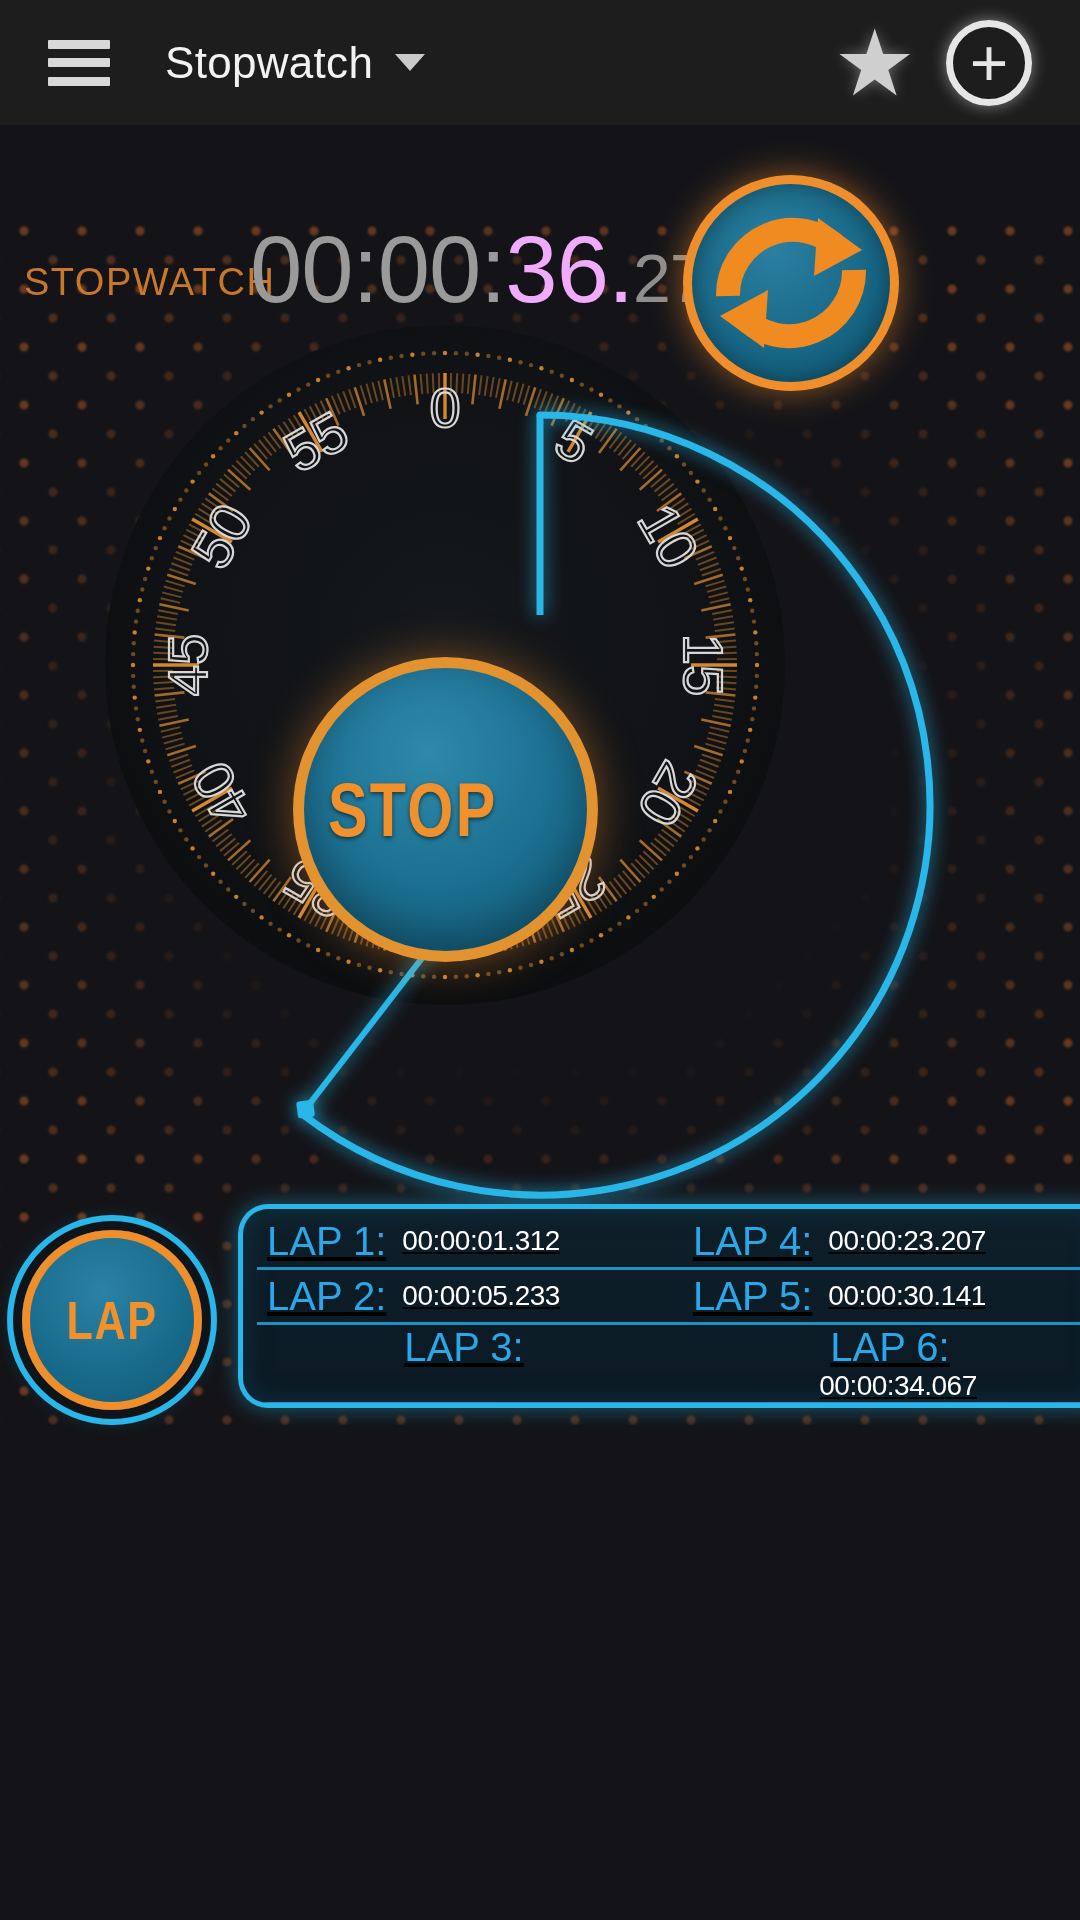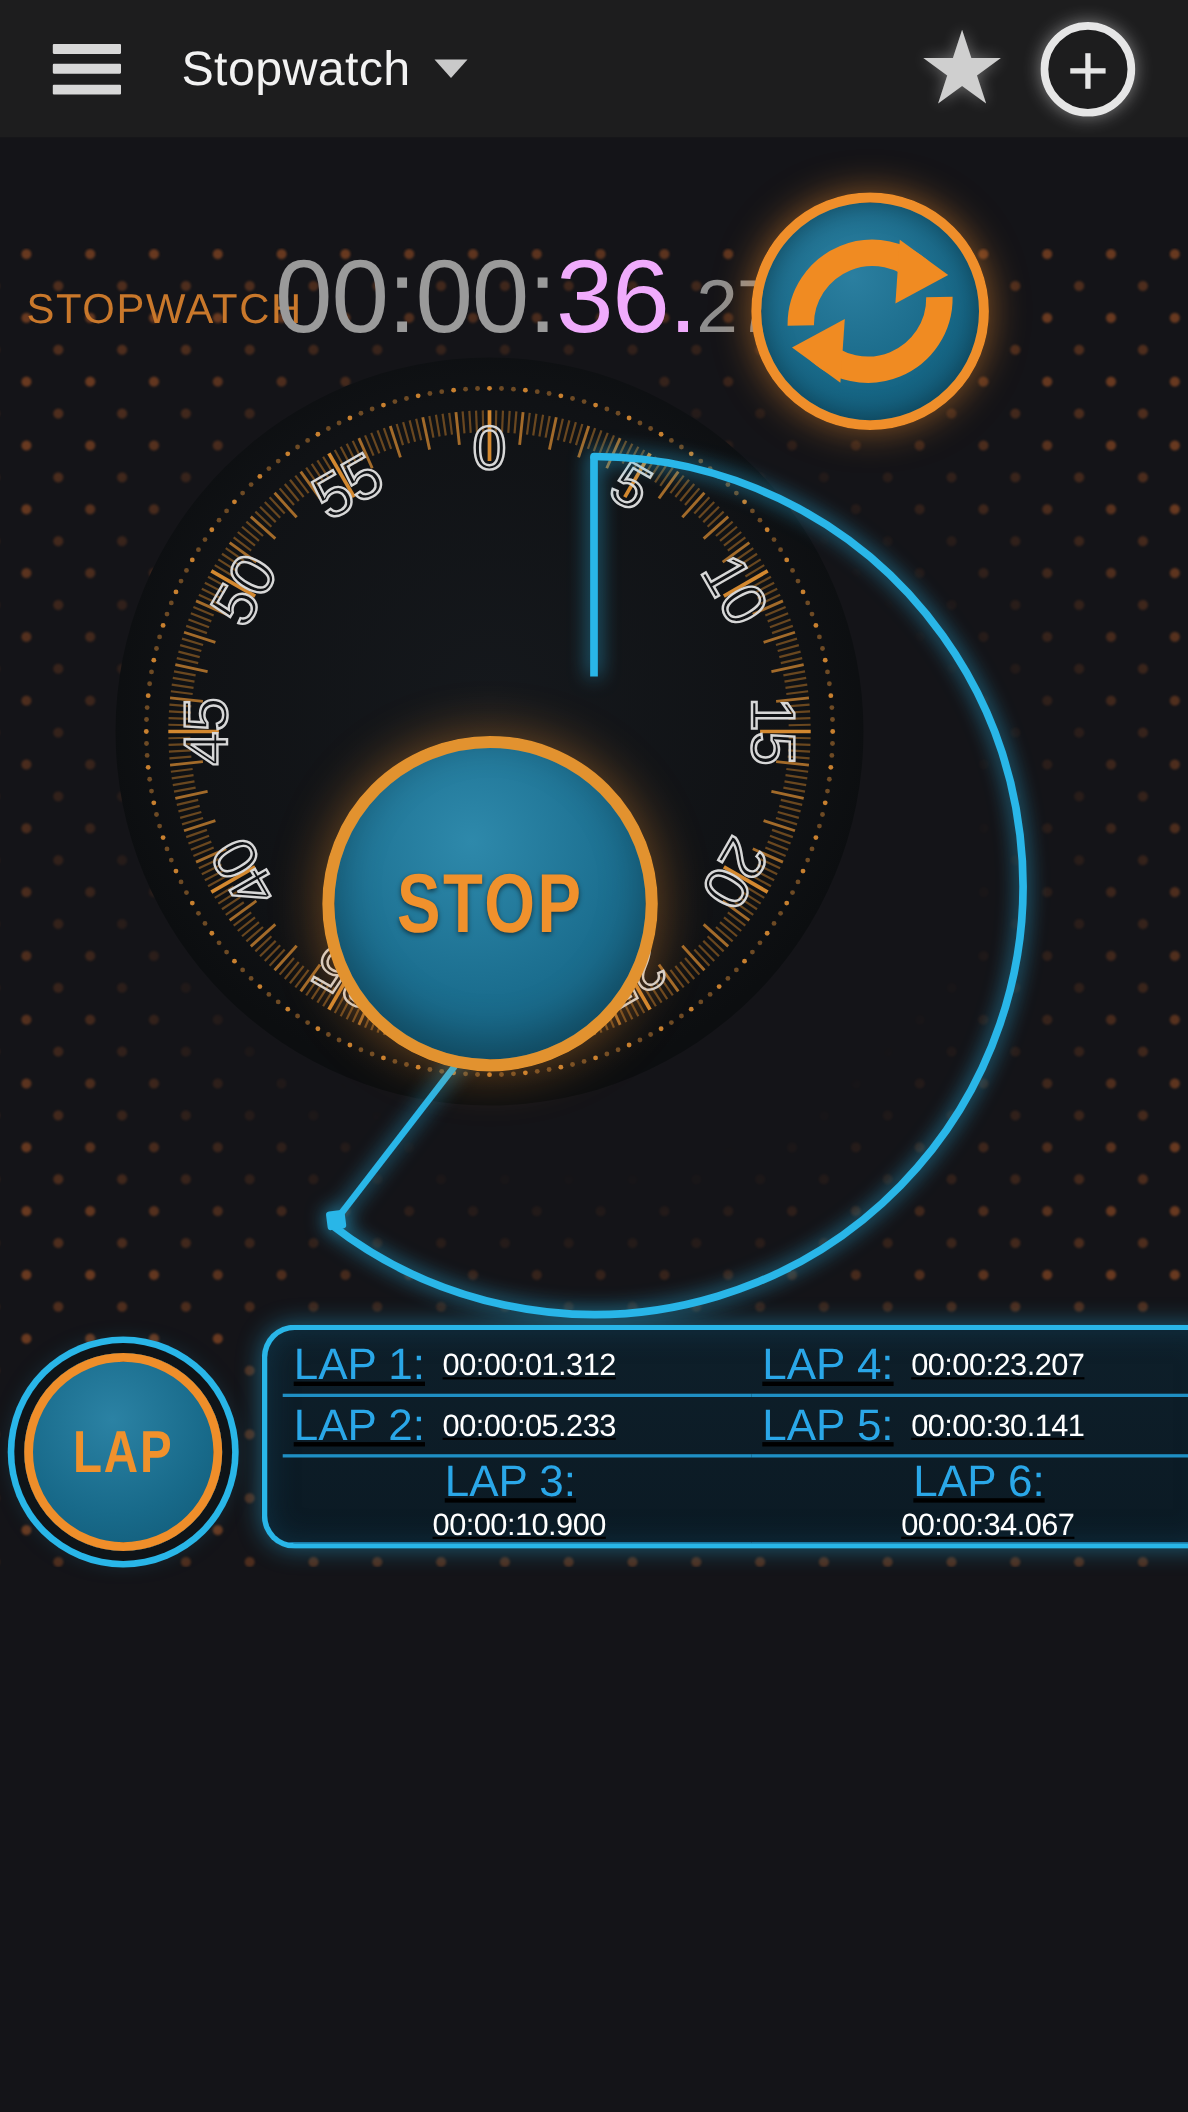--- a/index.html
+++ b/index.html
@@ -96,27 +96,27 @@
   }
   #dial svg{position:absolute;left:0;top:0;}
 
   #arc-layer{
     position:absolute;left:30px;top:170px;width:1020px;height:1020px;
     pointer-events:none;
   }
 
   
   #stop-btn{
-    position:absolute;left:293px;top:544px;width:305px;height:305px;
+    position:absolute;left:293px;top:532px;width:305px;height:305px;
     border-radius:50%;
     background:radial-gradient(circle at 44% 30%, #2e89ab 0%, #1b6e8f 55%, #145d7b 100%);
     border:11px solid #e2922f;
     box-sizing:border-box;
     box-shadow:0 0 46px rgba(235,140,45,.45), inset 0 -16px 40px rgba(0,0,0,.3);
-    display:flex;align-items:center;justify-content:center;
+    display:flex;align-items:center;justify-content:flex-start;
     cursor:pointer;
   }
   #stop-label{
     color:#f0912c;font-size:76px;font-weight:700;
     letter-spacing:3px;
     transform:scaleX(.78);
     text-shadow:0 2px 5px rgba(0,0,0,.55);
     font-family:"Liberation Sans Narrow","Liberation Sans", sans-serif;
   }
 
@@ -763,21 +763,20 @@
           <span class="lap-name">LAP 2:</span>
           <span class="lap-time">00:00:05.233</span>
         </div>
         <div class="lap-cell">
           <span class="lap-name">LAP 5:</span>
           <span class="lap-time">00:00:30.141</span>
         </div>
 
         <div class="lap-cell">
           <span class="lap-name">LAP 3:</span>
-          <span class="lap-time">00:00:10.900</span>
         </div>
         <div class="lap-cell">
           <span class="lap-name">LAP 6:</span>
           <span class="lap-time">00:00:34.067</span>
         </div>
 
       </div>
     </div>
   </div>
 

